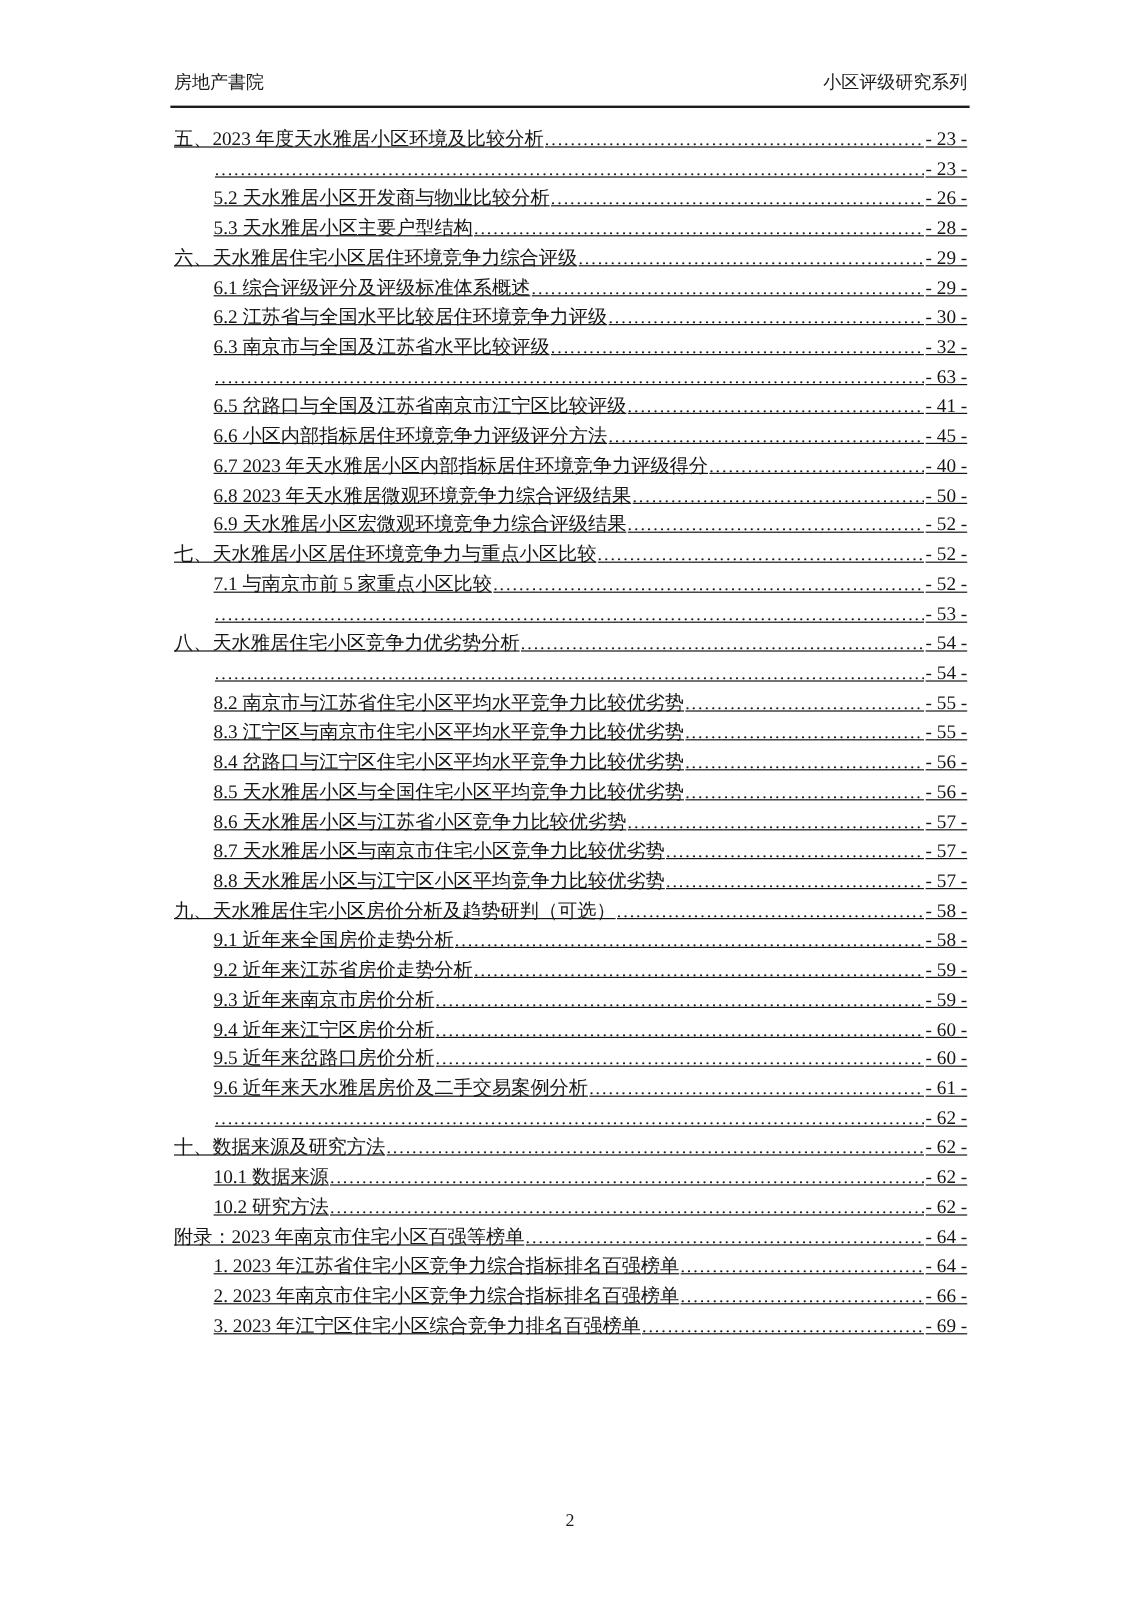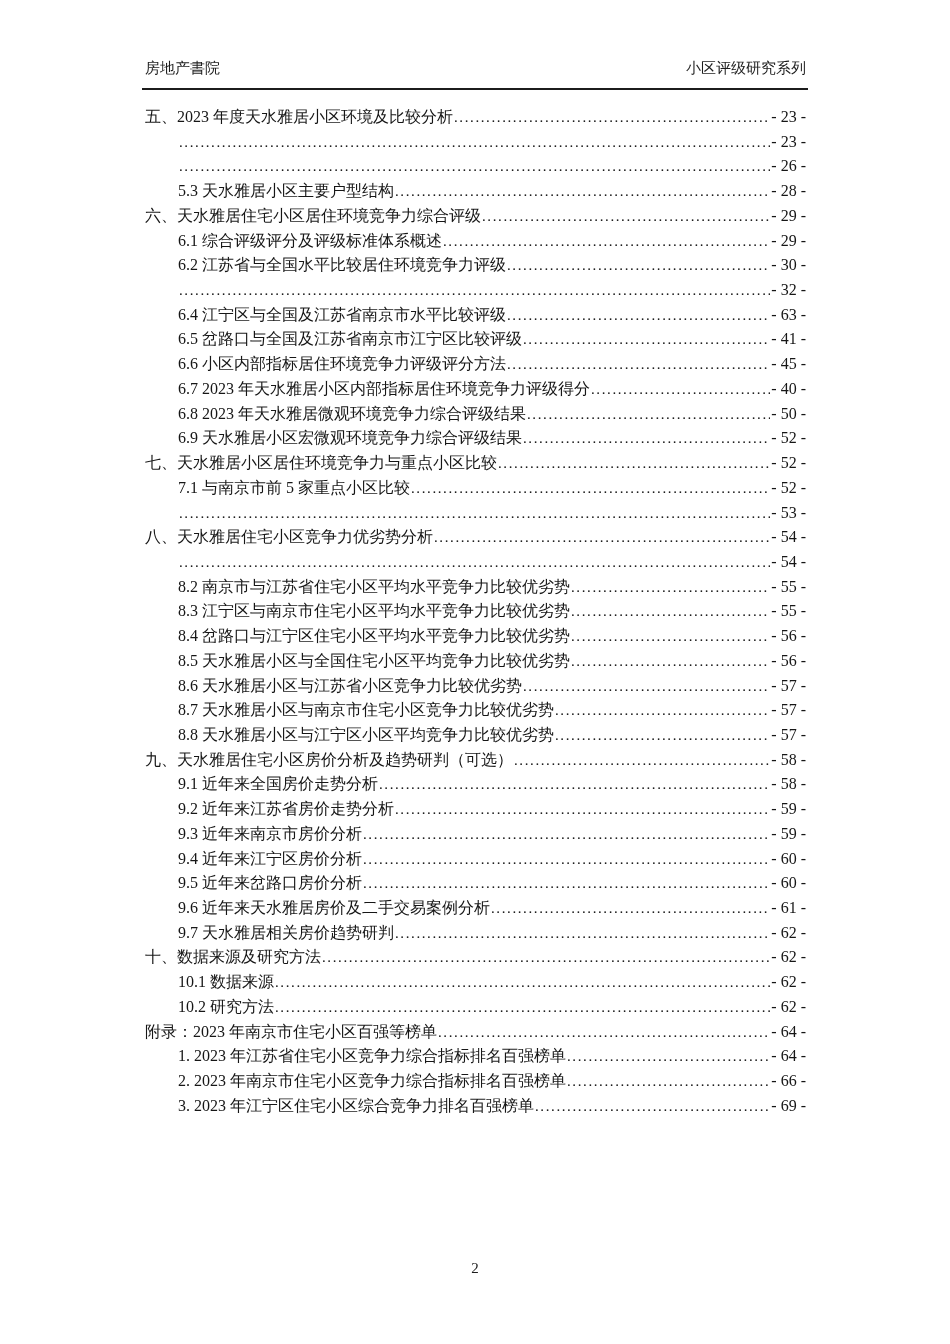--- a/index.html
+++ b/index.html
@@ -43,20 +43,21 @@
     right: 144px;
   }
   .toc-row {
     display: flex;
     align-items: flex-end;
     height: 24.72px;
     line-height: 24.72px;
     font-size: 16px;
     white-space: nowrap;
     cursor: pointer;
+    text-decoration: underline;
   }
   .toc-row.lvl2 { padding-left: 33px; }
   .toc-title { flex: 0 0 auto; }
   .dots {
     flex: 1 1 auto;
     overflow: hidden;
     font-size: 15px;
     letter-spacing: 1.6px;
     margin: 0 1px;
   }
@@ -89,20 +90,21 @@
     <span class="dots">....................................................................................................................................................................................</span>
     <span class="pg">- 23 -</span>
   </div>
 
   <div class="toc-row lvl2">
     <span class="dots">....................................................................................................................................................................................</span>
     <span class="pg">- 23 -</span>
   </div>
 
   <div class="toc-row lvl2">
+    <span class="toc-title">5.2 天水雅居小区开发商与物业比较分析</span>
     <span class="dots">....................................................................................................................................................................................</span>
     <span class="pg">- 26 -</span>
   </div>
 
   <div class="toc-row lvl2">
     <span class="toc-title">5.3 天水雅居小区主要户型结构</span>
     <span class="dots">....................................................................................................................................................................................</span>
     <span class="pg">- 28 -</span>
   </div>
 
@@ -118,26 +120,26 @@
     <span class="pg">- 29 -</span>
   </div>
 
   <div class="toc-row lvl2">
     <span class="toc-title">6.2 江苏省与全国水平比较居住环境竞争力评级</span>
     <span class="dots">....................................................................................................................................................................................</span>
     <span class="pg">- 30 -</span>
   </div>
 
   <div class="toc-row lvl2">
+    <span class="toc-title">6.3 南京市与全国及江苏省水平比较评级</span>
     <span class="dots">....................................................................................................................................................................................</span>
     <span class="pg">- 32 -</span>
   </div>
 
   <div class="toc-row lvl2">
-    <span class="toc-title">6.4 江宁区与全国及江苏省南京市水平比较评级</span>
     <span class="dots">....................................................................................................................................................................................</span>
     <span class="pg">- 63 -</span>
   </div>
 
   <div class="toc-row lvl2">
     <span class="toc-title">6.5 岔路口与全国及江苏省南京市江宁区比较评级</span>
     <span class="dots">....................................................................................................................................................................................</span>
     <span class="pg">- 41 -</span>
   </div>
 
@@ -271,21 +273,20 @@
     <span class="pg">- 60 -</span>
   </div>
 
   <div class="toc-row lvl2">
     <span class="toc-title">9.6 近年来天水雅居房价及二手交易案例分析</span>
     <span class="dots">....................................................................................................................................................................................</span>
     <span class="pg">- 61 -</span>
   </div>
 
   <div class="toc-row lvl2">
-    <span class="toc-title">9.7 天水雅居相关房价趋势研判</span>
     <span class="dots">....................................................................................................................................................................................</span>
     <span class="pg">- 62 -</span>
   </div>
 
   <div class="toc-row lvl1">
     <span class="toc-title">十、数据来源及研究方法</span>
     <span class="dots">....................................................................................................................................................................................</span>
     <span class="pg">- 62 -</span>
   </div>
 

